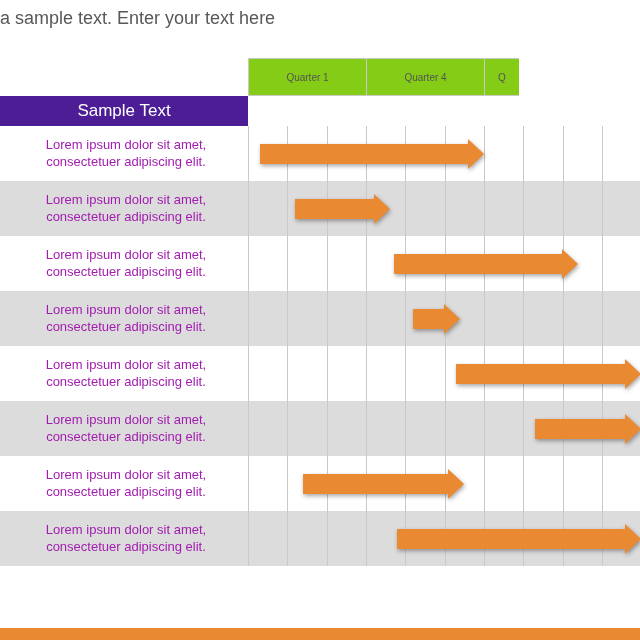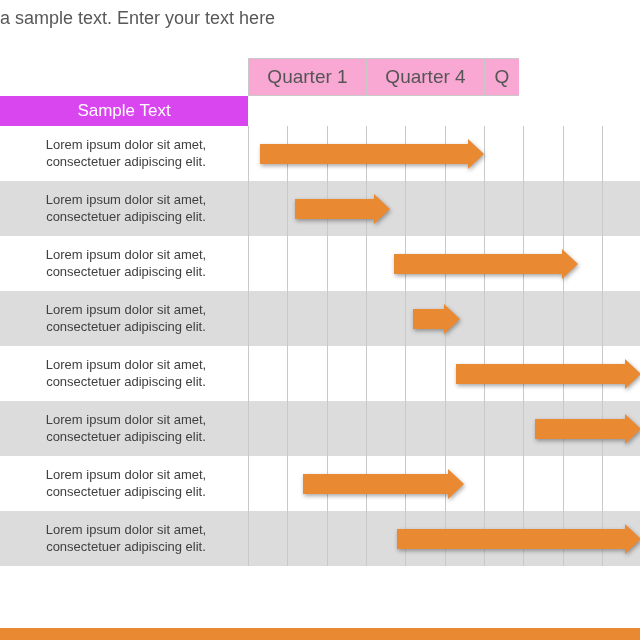--- a/index.html
+++ b/index.html
@@ -33,29 +33,29 @@
     display: flex;
     min-width: 0;
   }
   
   .quarter-header .task-col { height: 38px; }
   .qcell {
     flex: 0 0 118px;
     border-left: 1px solid #c9c9c9;
     border-top: 1px solid #c9c9c9;
     border-bottom: 1px solid #c9c9c9;
-    background: #f9a8d4;
+    background: #84cc16;
     display: flex; align-items: center; justify-content: center;
-    font-size: 19px; color: #555;
+    font-size: 10px; color: #555;
   }
   .qcell.partial { flex: 0 0 35px; }
   
   .month-row { height: 30px; }
   .sample-header {
-    background: #d946ef;
+    background: #4c1d95;
     color: #fff;
     font-size: 17px;
     display: flex; align-items: center; justify-content: center;
     height: 100%;
   }
   .mcell {
     flex: 0 0 39.33px;
     background: #e98932;
     color: #fff;
     font-size: 12px;
@@ -67,21 +67,21 @@
   .body-rows { }
   .body-row {
     display: flex;
     height: 55px;
     align-items: stretch;
   }
   .body-row.alt .task-col, .body-row.alt .grid { background: #dcdcdc; }
   .task-text {
     padding: 8px 14px 8px 18px;
     font-size: 13px;
-    color: #404040;
+    color: #a21caf;
     display: flex; align-items: center;
     line-height: 1.25;
     text-align: center;
     justify-content: center;
   }
   .grid {
     flex: 1 1 auto;
     position: relative;
     display: flex;
     min-width: 0;

